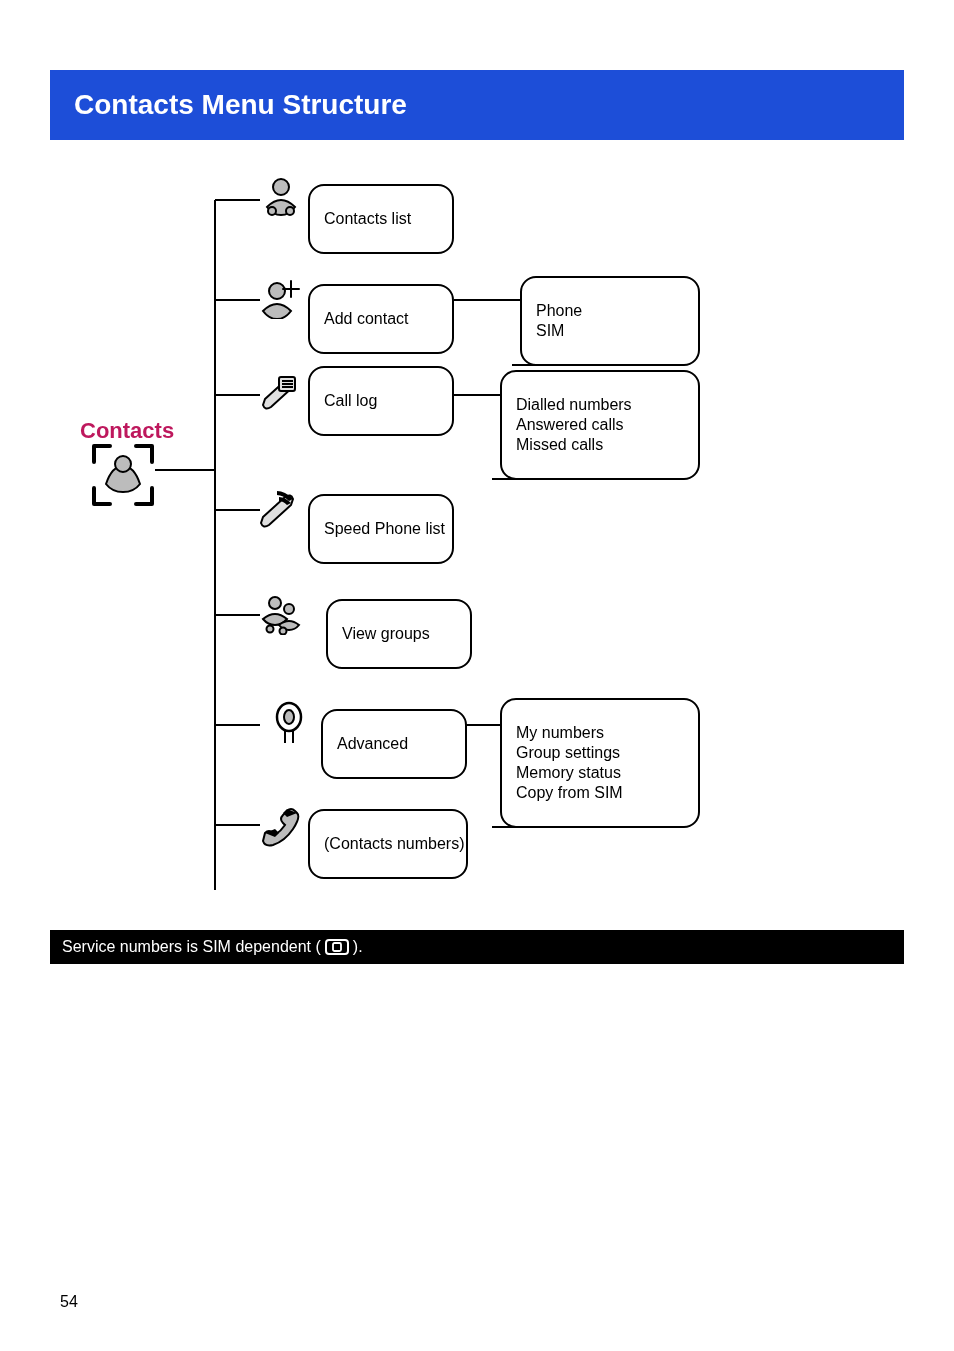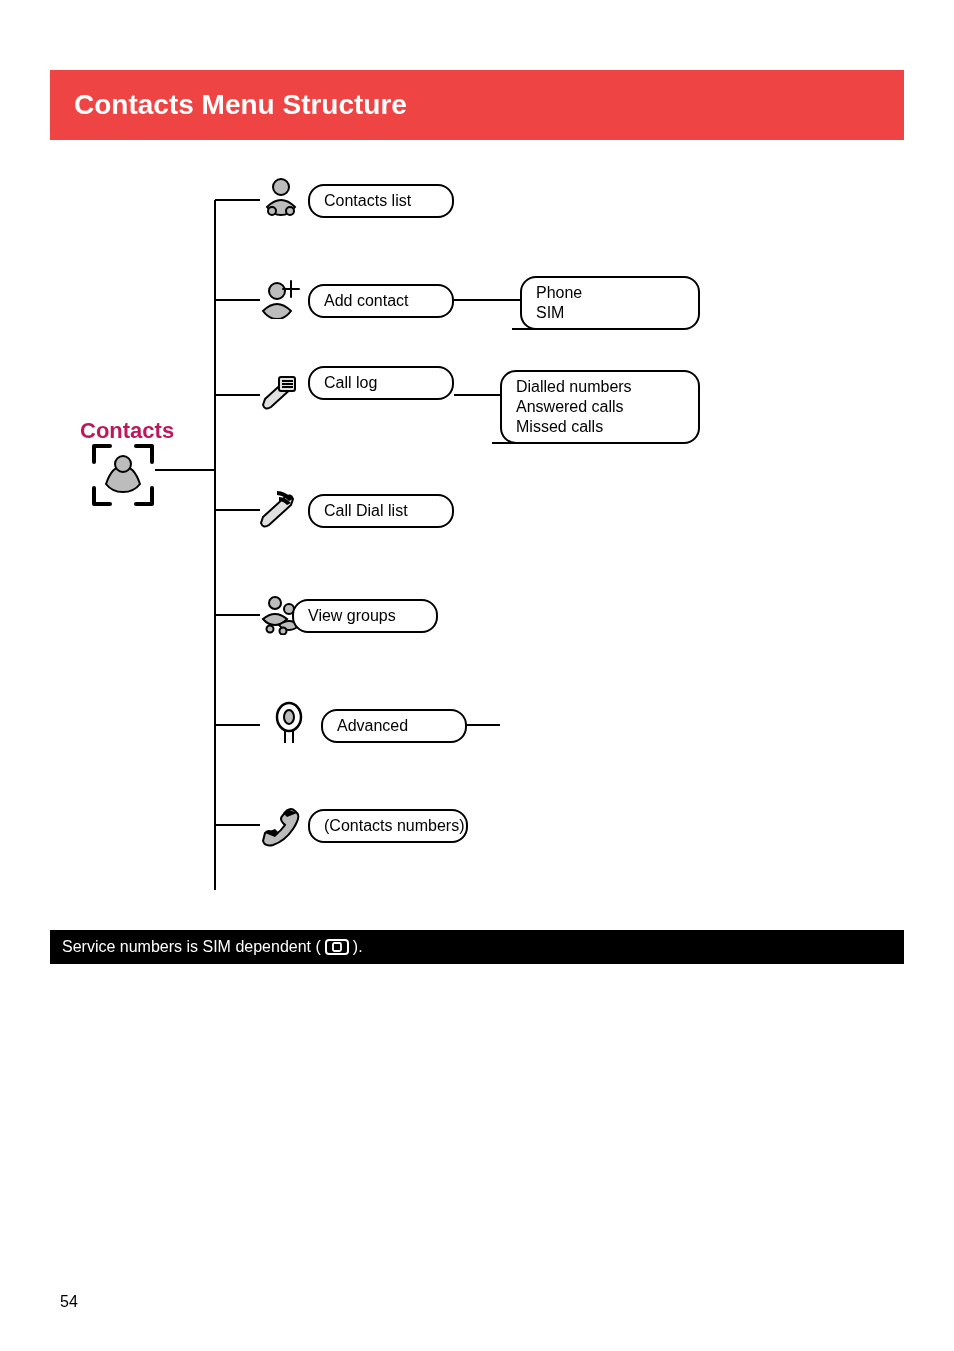--- a/index.html
+++ b/index.html
@@ -15,21 +15,21 @@
     position: relative;
     box-sizing: border-box;
     padding: 40px 50px;
   }
   .titlebar {
     position: absolute;
     left: 50px;
     top: 70px;
     width: 854px;
     height: 70px;
-    background: #ef4444;
+    background: #1d4ed8;
     display: flex;
     align-items: center;
     padding-left: 24px;
     box-sizing: border-box;
   }
   .titlebar .title {
     color: #fff;
     font-weight: bold;
     font-size: 28px;
   }
@@ -45,21 +45,21 @@
   }
   .rootlabel {
     font-weight: bold;
     font-size: 22px;
     color: #be185d;
   }
   .node {
     position: absolute;
     border: 2px solid #000;
     border-radius: 16px;
-    padding: 6px 14px;
+    padding: 24px 14px;
     font-size: 16px;
     background: #fff;
     box-sizing: border-box;
     min-height: 32px;
     display: flex;
     align-items: center;
   }
   .node .line {
     display: flex;
     flex-direction: column;
@@ -276,24 +276,24 @@
 
     <div class="node" style="left:258px; top:124px; width:146px;">
       <span>Add contact</span>
     </div>
 
     <div class="node" style="left:258px; top:206px; width:146px;">
       <span>Call log</span>
     </div>
 
     <div class="node" style="left:258px; top:334px; width:146px;">
-      <span>Call Dial list</span>
-    </div>
-
-    <div class="node" style="left:242px; top:439px; width:146px;">
+      <span>Speed Phone list</span>
+    </div>
+
+    <div class="node" style="left:276px; top:439px; width:146px;">
       <span>View groups</span>
     </div>
 
     <div class="node" style="left:271px; top:549px; width:146px;">
       <span>Advanced</span>
     </div>
 
     <div class="node" style="left:258px; top:649px; width:160px;">
       <span>(Contacts numbers)</span>
     </div>
@@ -308,20 +308,29 @@
     </div>
 
     <div class="node" style="left:470px; top:116px; width:180px;">
       <div class="line">
         <span>Phone</span>
         <span>SIM</span>
       </div>
       <div class="underline-left"></div>
     </div>
 
+    <div class="node" style="left:450px; top:538px; width:200px;">
+      <div class="line">
+        <span>My numbers</span>
+        <span>Group settings</span>
+        <span>Memory status</span>
+        <span>Copy from SIM</span>
+      </div>
+      <div class="underline-left"></div>
+    </div>
 
   </div>
 
   <div class="footnote">
     <span>Service numbers is SIM dependent (</span>
     <span class="sim-icon">
       <svg width="24" height="16" viewBox="0 0 24 16">
         <rect x="1" y="1" width="22" height="14" rx="3" fill="none" stroke="#fff" stroke-width="2"></rect>
         <rect x="8" y="4" width="8" height="8" rx="1.5" fill="none" stroke="#fff" stroke-width="1.8"></rect>
       </svg>

